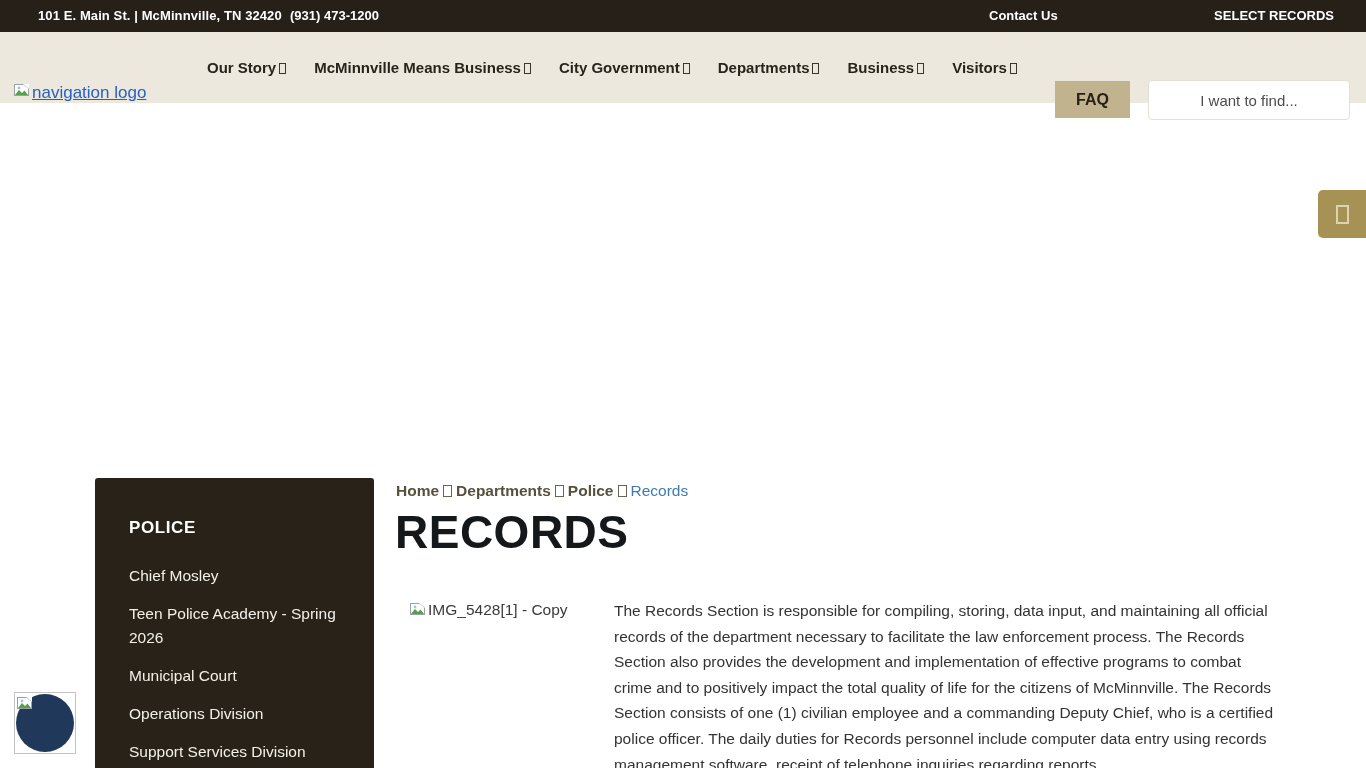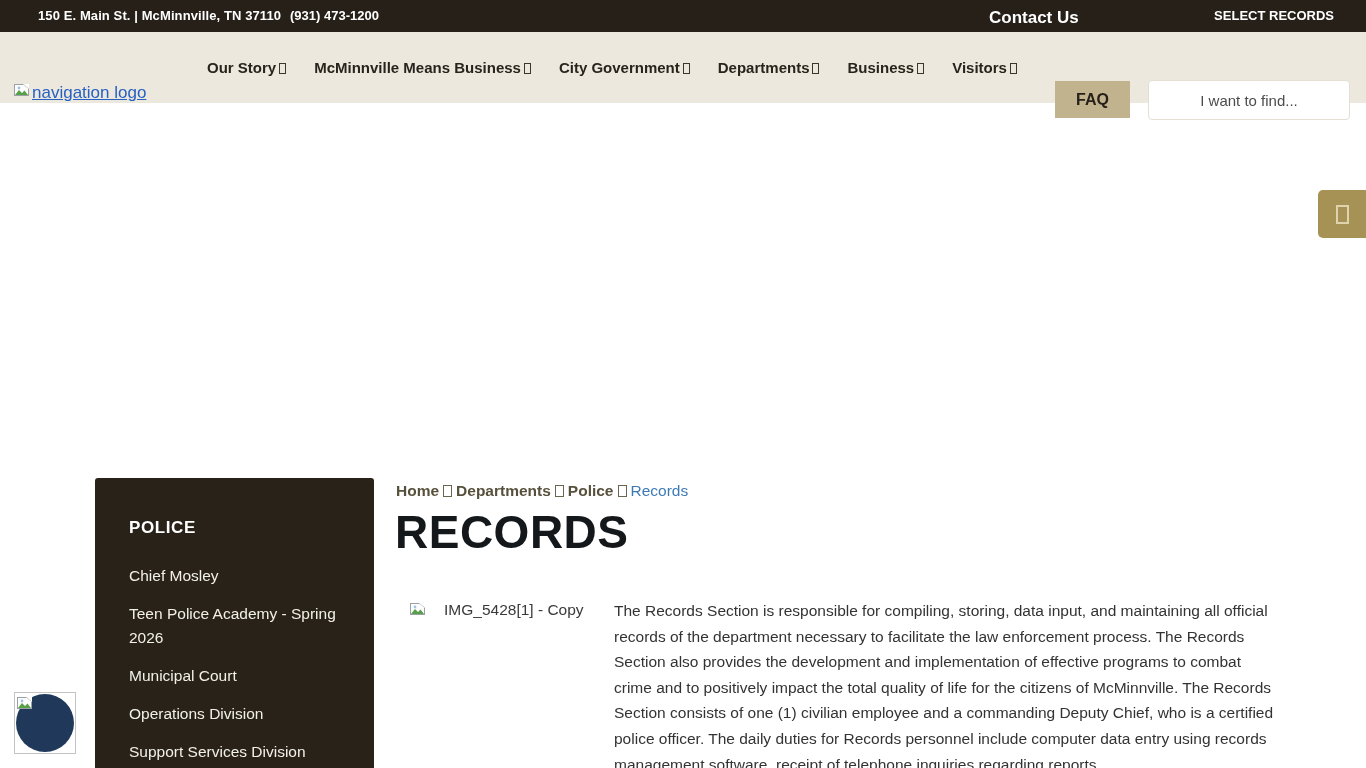--- a/index.html
+++ b/index.html
@@ -19,21 +19,21 @@
   .topbar-address {
     position: absolute; left: 38px; top: 8px;
     font-size: 13px; font-weight: 600; letter-spacing: .1px;
   }
   .topbar-phone {
     position: absolute; left: 290px; top: 8px;
     font-size: 13px; font-weight: 600;
   }
   .topbar-contact {
     position: absolute; left: 989px; top: 8px;
-    font-size: 17px; font-weight: 700; color: #ffffff; text-decoration: none; cursor: pointer;
+    font-size: 13px; font-weight: 700; color: #ffffff; text-decoration: none; cursor: pointer;
   }
   .topbar-lang {
     position: absolute; right: 32px; top: 8px;
     font-size: 13px; font-weight: 700; color: #ffffff; cursor: pointer;
   }
 
   
   .navbar {
     position: absolute; left: 0; top: 32px; width: 1366px; height: 71px;
     background: #ece8dd;
@@ -115,21 +115,21 @@
     font-size: 46px; font-weight: 700; letter-spacing: .5px; color: #15181b;
   }
 
   
   .content-row {
     position: absolute; left: 410px; top: 598px; width: 868px;
     display: flex; align-items: flex-start;
   }
   .article-image-alt {
     width: 204px; flex: 0 0 204px;
-    display: inline-flex; align-items: flex-start; gap: 18px;
+    display: inline-flex; align-items: flex-start; gap: 2px;
     font-size: 15.5px; color: #3a3a3a; padding-top: 3px;
   }
   .article-text {
     width: 660px; font-size: 15.5px; line-height: 25.6px; color: #333333;
     text-align: left;
   }
 
   
   .broken-img { flex: 0 0 auto; display: inline-block; }
 
@@ -143,21 +143,21 @@
     border-radius: 50%; background: #20395a;
   }
   .a11y-broken { position: absolute; left: 2px; top: 2px; }
 </style>
 </head>
 <body>
 
 <div class="stage">
 
   <div class="topbar">
-    <span class="topbar-address">150 E. Main St. | McMinnville, TN 37110</span>
+    <span class="topbar-address">101 E. Main St. | McMinnville, TN 32420</span>
     <span class="topbar-phone">(931) 473-1200</span>
     <a class="topbar-contact">Contact Us</a>
     <span class="topbar-lang">SELECT RECORDS</span>
   </div>
 
   <div class="navbar">
     <a class="logo-link">
       <span class="broken-img">
         <svg width="16" height="16" viewBox="0 0 16 16">
           <rect x="0.5" y="2.5" width="14" height="11" fill="#fdfdfd" stroke="#9aa0a6"></rect>

